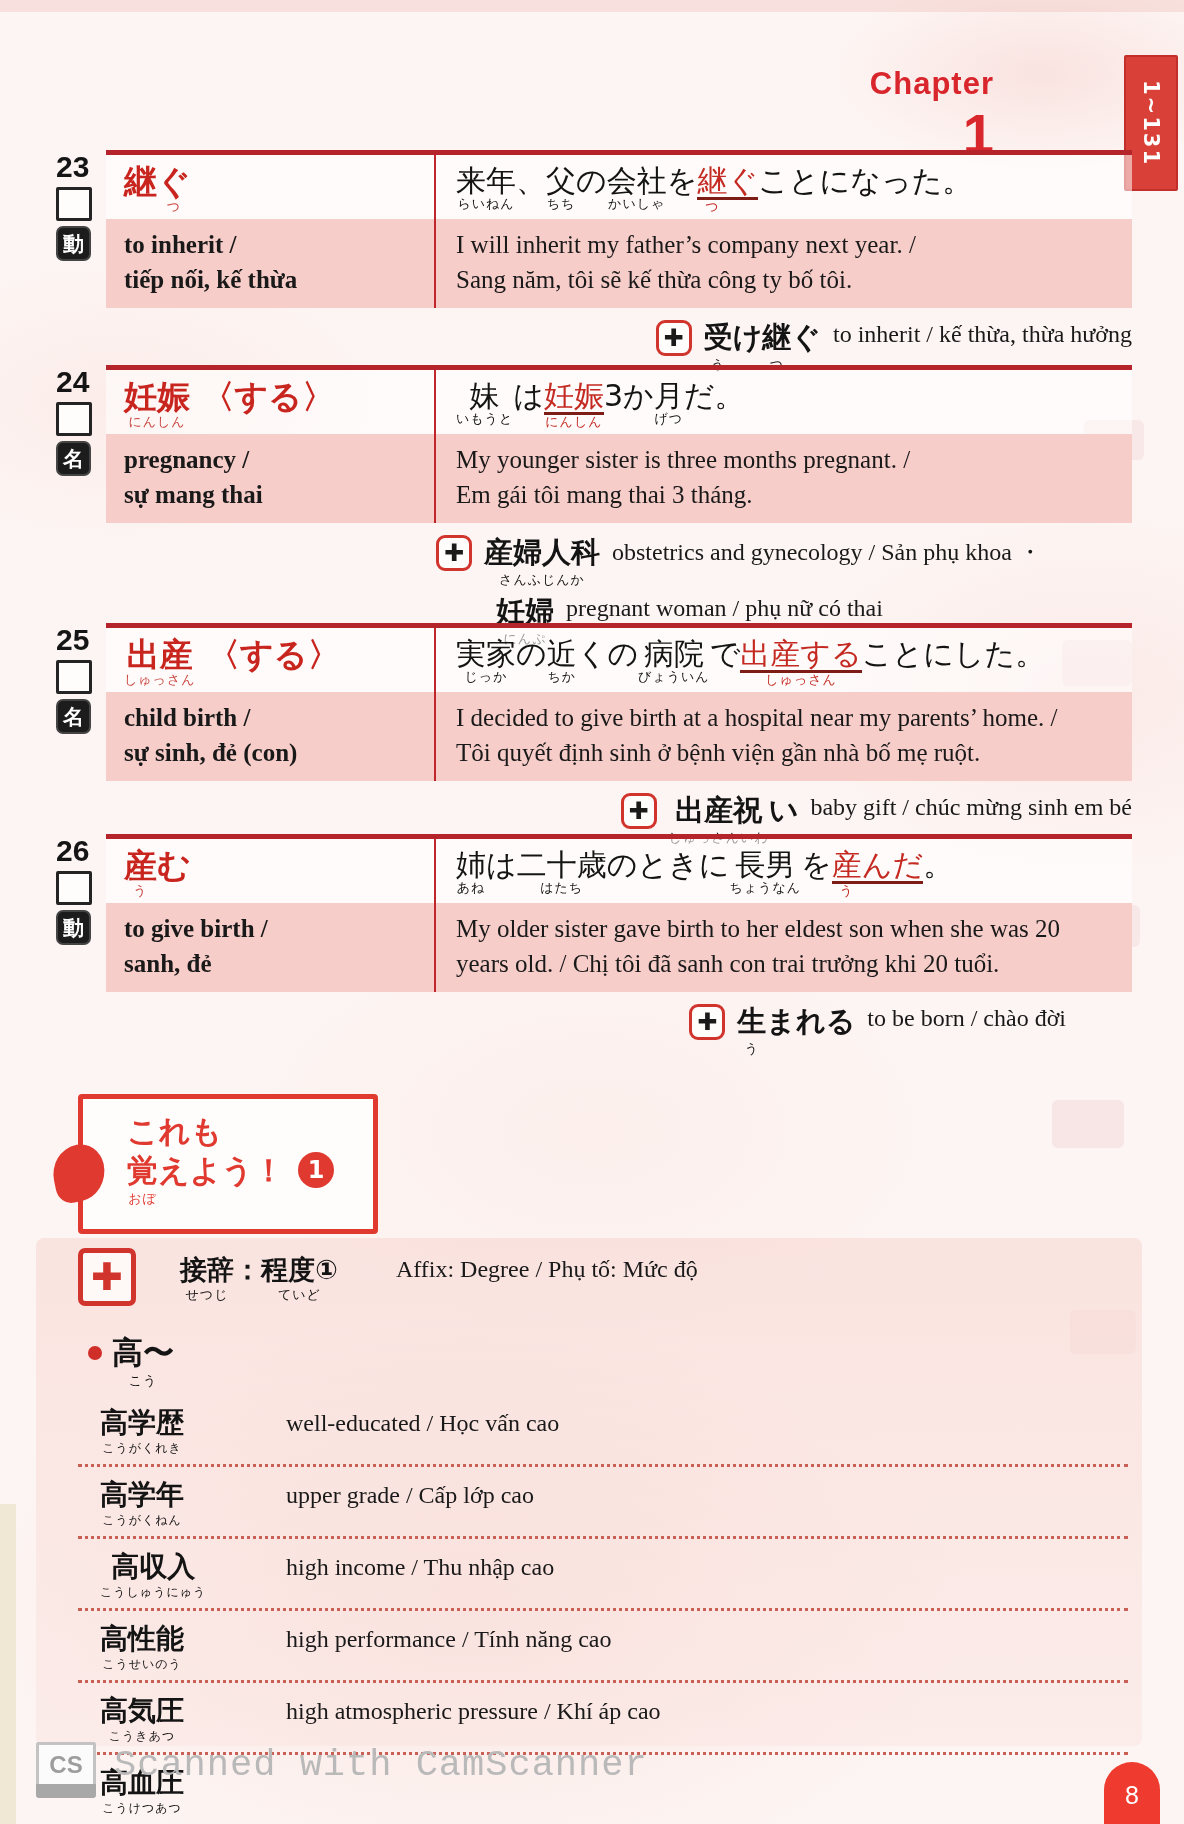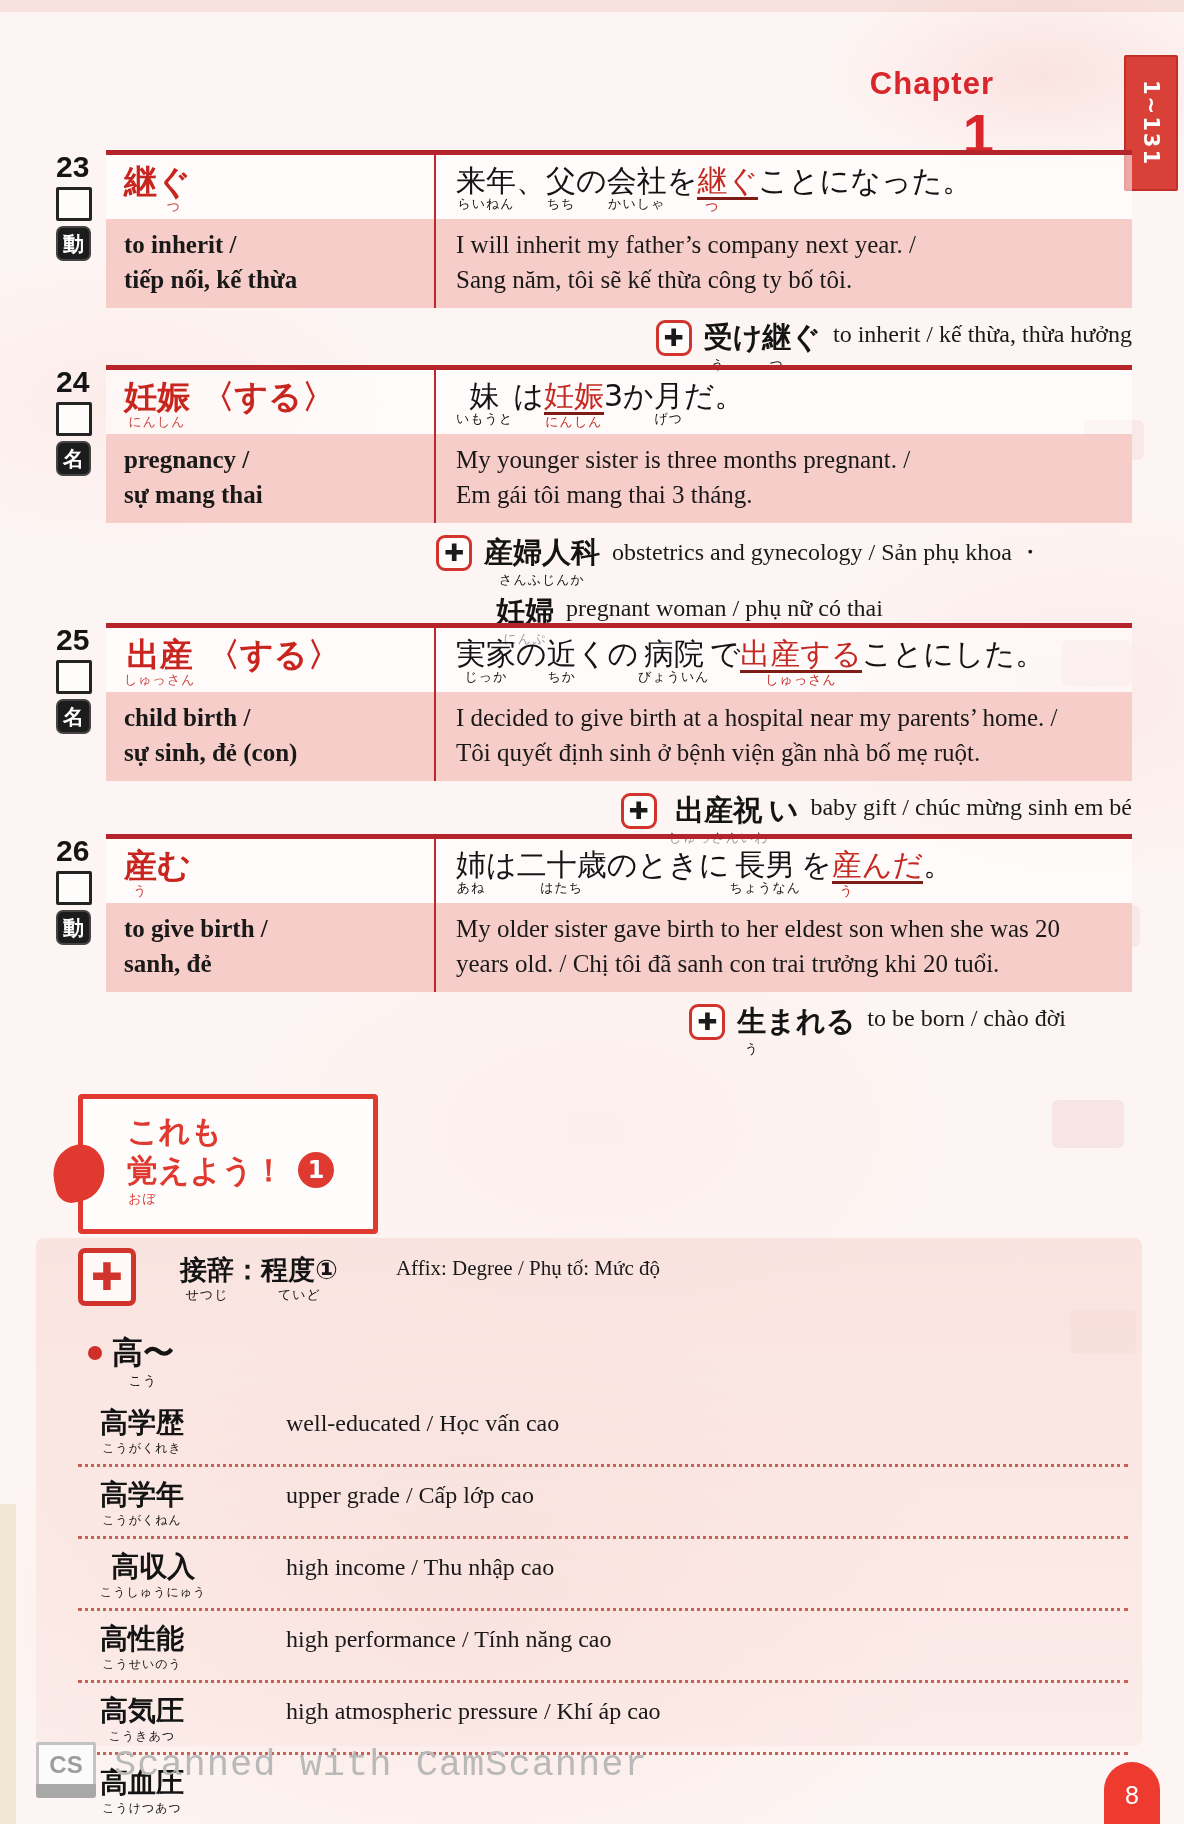--- a/index.html
+++ b/index.html
@@ -72,21 +72,21 @@
     display:flex;align-items:center;justify-content:center;font-size:24px;font-weight:bold;}
 
   
   .affix-bg{position:absolute;top:1238px;left:36px;width:1106px;height:508px;border-radius:8px;
     background:linear-gradient(180deg, rgba(247,213,208,.55), rgba(250,226,222,.45));}
   .affix{position:absolute;top:1248px;left:78px;width:1050px;}
   .affix-head{display:flex;align-items:flex-start;gap:44px;}
   .affix-plus{width:58px;height:58px;flex:0 0 58px;border:5px solid #d0342c;border-radius:7px;background:rgba(255,253,252,.8);
     display:flex;align-items:center;justify-content:center;font-size:38px;font-weight:bold;color:#d0342c;box-sizing:border-box;}
   .affix-title{font-size:27px;font-weight:bold;color:#141414;padding-top:4px;}
-  .affix-title-en{font-family:"Liberation Serif",serif;font-size:21px;color:#191919;padding-top:8px;margin-left:14px;}
+  .affix-title-en{font-family:"Liberation Serif",serif;font-size:24px;color:#191919;padding-top:8px;margin-left:14px;}
   .prefix-line{display:flex;align-items:flex-start;gap:10px;margin:26px 0 6px 10px;}
   .bullet{width:14px;height:14px;border-radius:50%;background:#cf2f28;margin-top:14px;}
   .prefix-word{font-size:31px;font-weight:bold;color:#141414;}
   .affix-rows{margin-top:6px;}
   .affix-row{display:flex;align-items:flex-start;padding:9px 0 7px 22px;border-bottom:3px dotted #c96055;}
   .affix-word{width:152px;flex:0 0 152px;font-size:28px;font-weight:bold;color:#141414;}
   .affix-word .seg-r{font-size:12px;}
   .affix-gloss{font-family:"Liberation Serif",serif;font-size:24px;color:#191919;padding-top:6px;margin-left:34px;}
 
   

